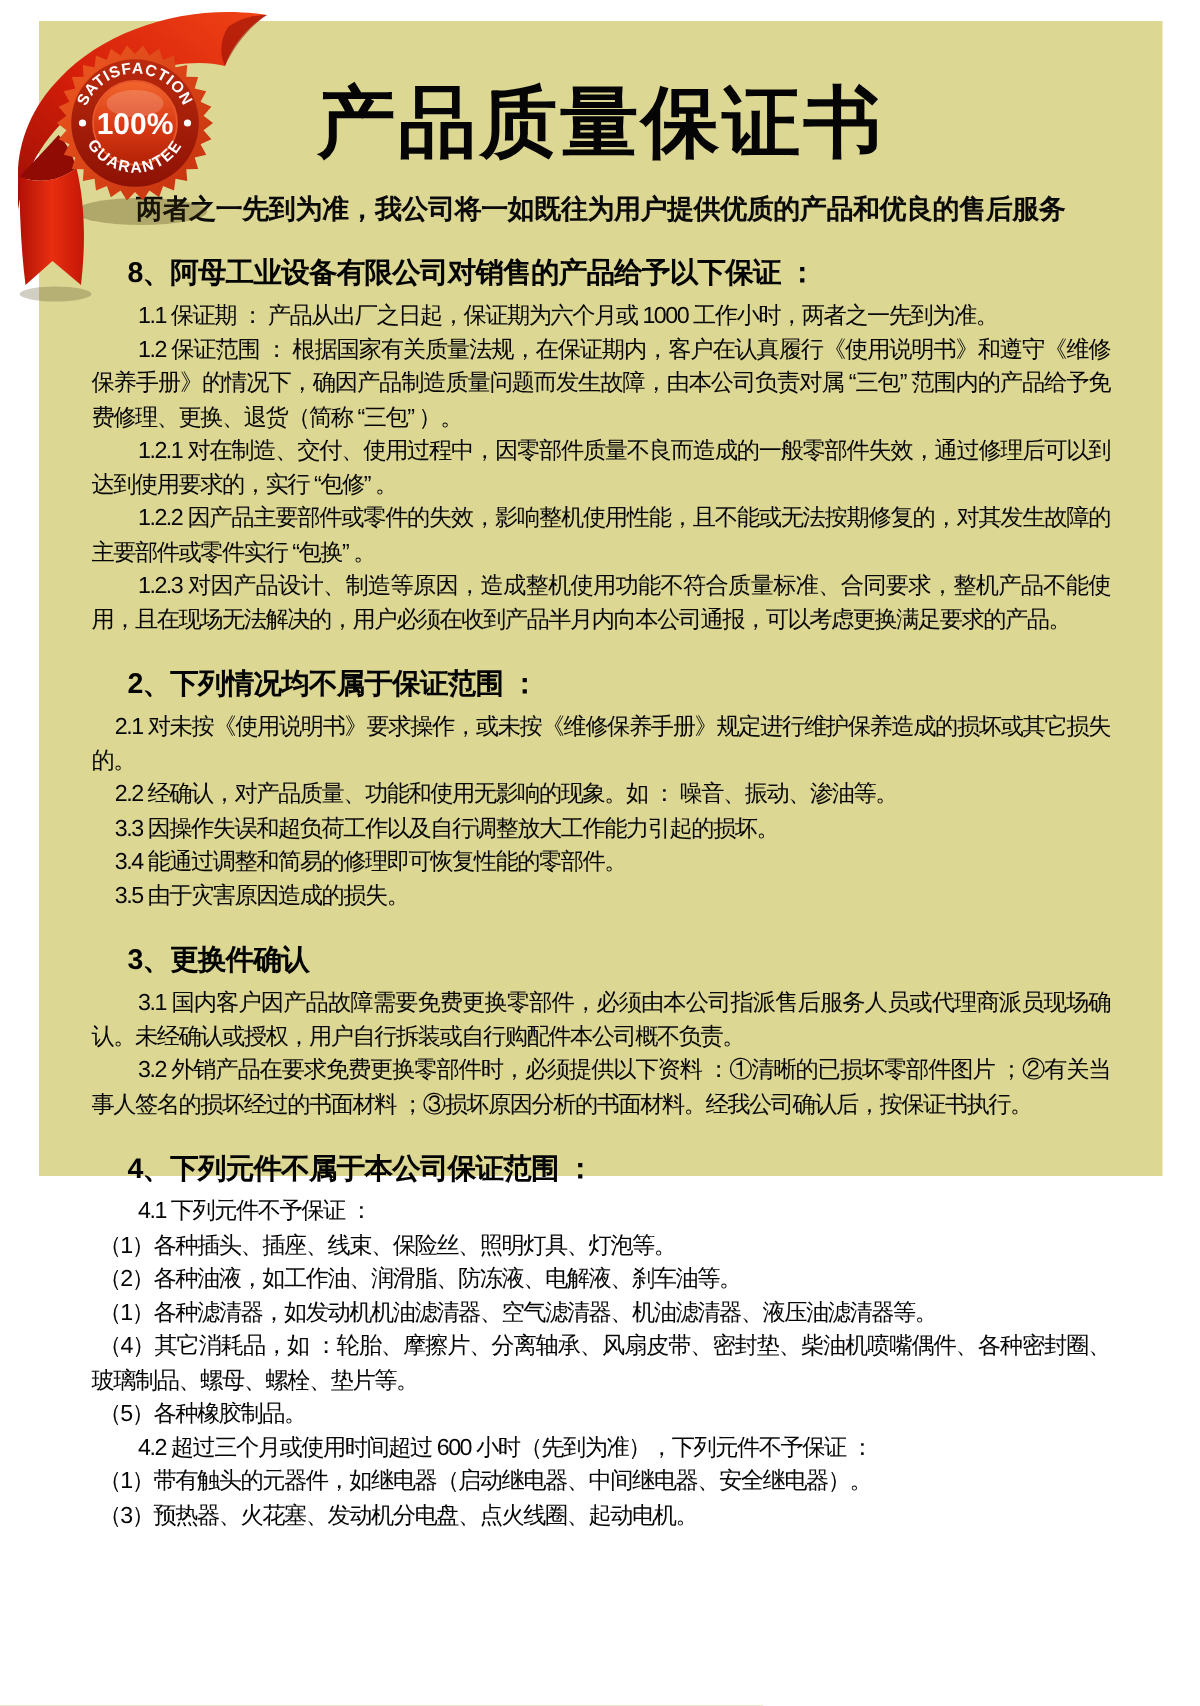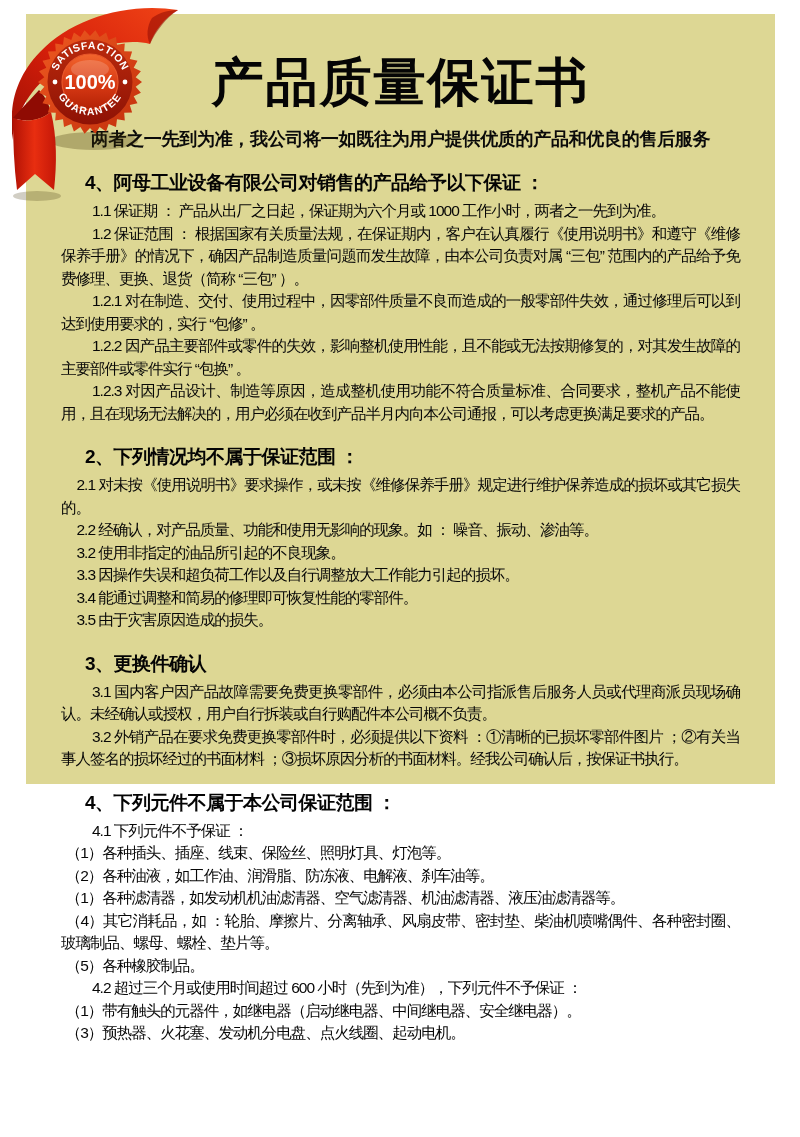--- a/index.html
+++ b/index.html
@@ -37,31 +37,30 @@
 </style>
 </head>
 <body>
 
 <div class="sheet">
   <div class="content">
 
     <h1 class="title">产品质量保证书</h1>
     <div class="subtitle">两者之一先到为准，我公司将一如既往为用户提供优质的产品和优良的售后服务</div>
 
-    <h2 class="sec-head">4、阿母工业设备有限公司对销售的产品给予以下保证 ：</h2>
+    <h2 class="sec-head">8、阿母工业设备有限公司对销售的产品给予以下保证 ：</h2>
     <p class="body ind2">1.1 保证期 ： 产品从出厂之日起，保证期为六个月或 1000 工作小时，两者之一先到为准。</p>
     <p class="body ind2">1.2 保证范围 ： 根据国家有关质量法规，在保证期内，客户在认真履行《使用说明书》和遵守《维修保养手册》的情况下，确因产品制造质量问题而发生故障，由本公司负责对属 “三包” 范围内的产品给予免费修理、更换、退货（简称 “三包” ）。</p>
     <p class="body ind2">1.2.1 对在制造、交付、使用过程中，因零部件质量不良而造成的一般零部件失效，通过修理后可以到达到使用要求的，实行 “包修” 。</p>
     <p class="body ind2">1.2.2 因产品主要部件或零件的失效，影响整机使用性能，且不能或无法按期修复的，对其发生故障的主要部件或零件实行 “包换” 。</p>
     <p class="body ind2">1.2.3 对因产品设计、制造等原因，造成整机使用功能不符合质量标准、合同要求，整机产品不能使用，且在现场无法解决的，用户必须在收到产品半月内向本公司通报，可以考虑更换满足要求的产品。</p>
 
     <h2 class="sec-head">2、下列情况均不属于保证范围 ：</h2>
     <p class="body ind1">2.1 对未按《使用说明书》要求操作，或未按《维修保养手册》规定进行维护保养造成的损坏或其它损失的。</p>
     <p class="body ind1 gap">2.2 经确认，对产品质量、功能和使用无影响的现象。如 ： 噪音、振动、渗油等。</p>
-    <p class="body ind1 gap">3.2 使用非指定的油品所引起的不良现象。</p>
     <p class="body ind1 gap">3.3 因操作失误和超负荷工作以及自行调整放大工作能力引起的损坏。</p>
     <p class="body ind1 gap">3.4 能通过调整和简易的修理即可恢复性能的零部件。</p>
     <p class="body ind1 gap">3.5  由于灾害原因造成的损失。</p>
 
     <h2 class="sec-head">3、更换件确认</h2>
     <p class="body ind2">3.1 国内客户因产品故障需要免费更换零部件，必须由本公司指派售后服务人员或代理商派员现场确认。未经确认或授权，用户自行拆装或自行购配件本公司概不负责。</p>
     <p class="body ind2 gap">3.2 外销产品在要求免费更换零部件时，必须提供以下资料 ：①清晰的已损坏零部件图片 ；②有关当事人签名的损坏经过的书面材料 ；③损坏原因分析的书面材料。经我公司确认后，按保证书执行。</p>
 
     <h2 class="sec-head">4、下列元件不属于本公司保证范围 ：</h2>
     <p class="body ind2">4.1 下列元件不予保证 ：</p>

